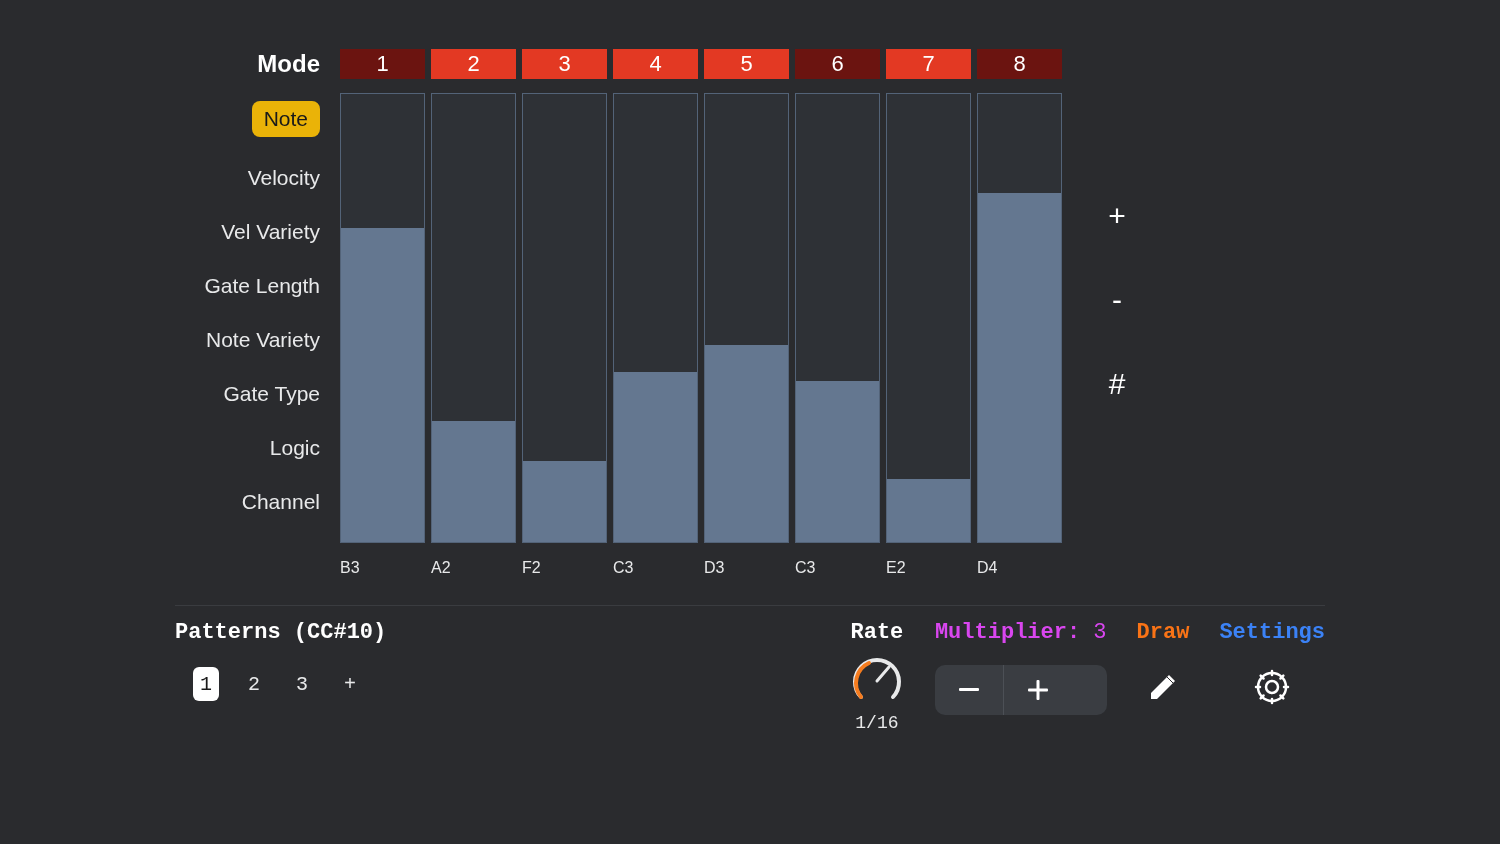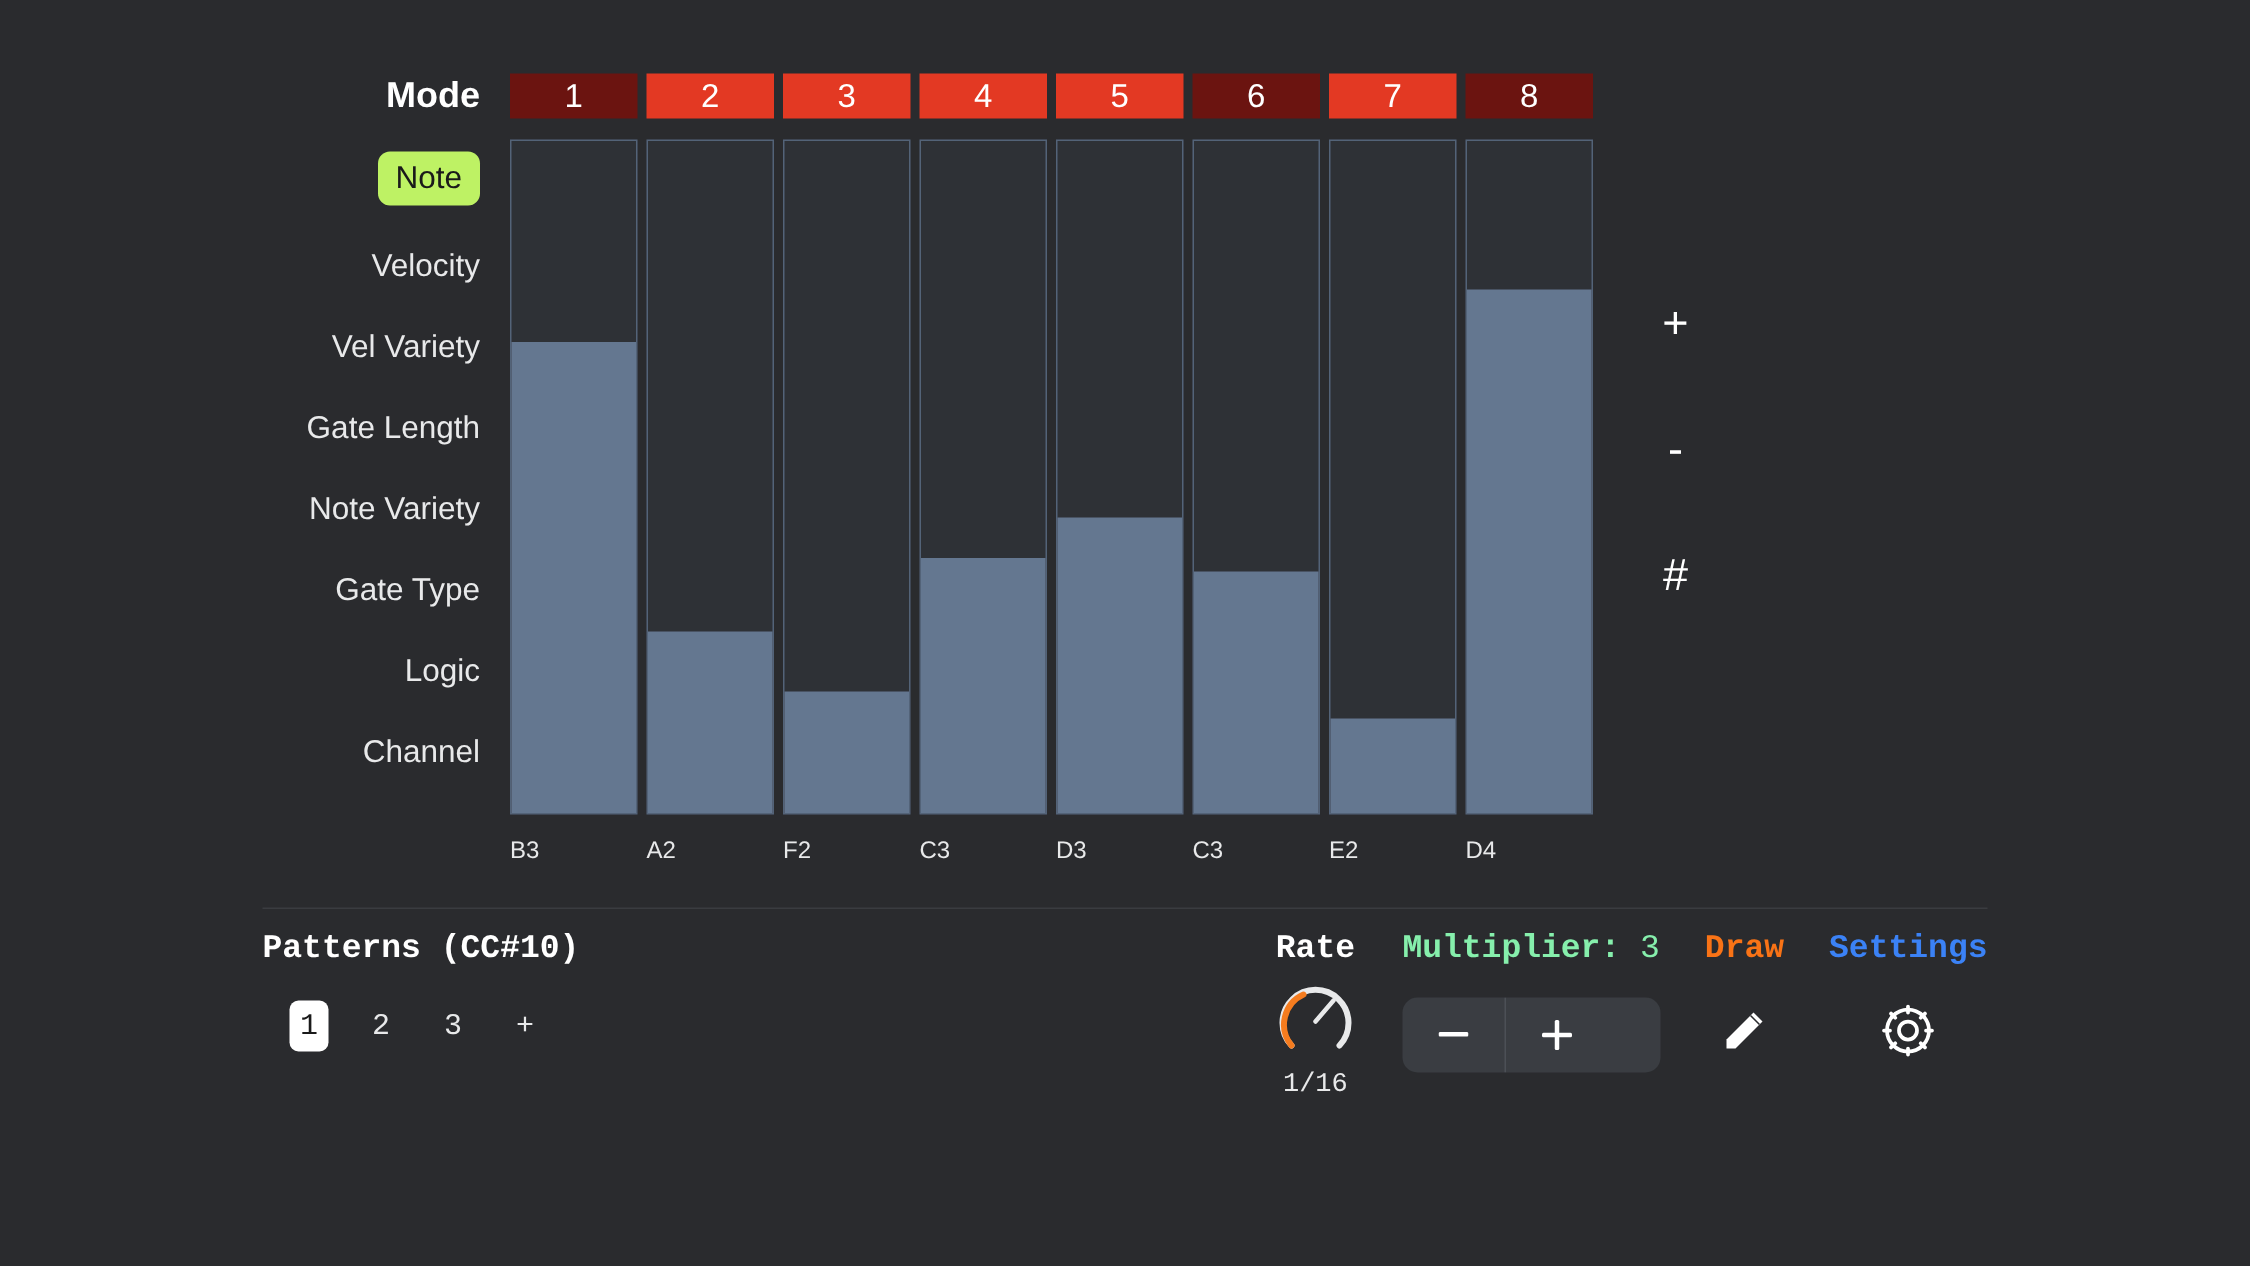--- a/index.html
+++ b/index.html
@@ -41,21 +41,21 @@
     }
     .mode-item {
       font-size: 21px;
       color: #e8e9ea;
       height: 54px;
       display: flex;
       align-items: center;
       cursor: pointer;
     }
     .mode-item.active {
-      background-color: #bef264;
+      background-color: #eab308;
       color: #1a1a1a;
       padding: 6px 12px;
       border-radius: 8px;
       font-weight: 500;
       height: auto;
       margin-bottom: 14px;
       margin-top: 2px;
     }
     .steps-container {
       display: flex;
@@ -195,21 +195,21 @@
       font-size: 18px;
       color: #e8e9ea;
       margin-top: 4px;
     }
     .multiplier-section {
       display: flex;
       flex-direction: column;
     }
     .multiplier-label {
       font-size: 22px;
-      color: #86efac;
+      color: #d946ef;
       margin-bottom: 20px;
     }
     .multiplier-label strong {
       font-weight: 600;
     }
     .multiplier-buttons {
       display: flex;
       background-color: #3a3d42;
       border-radius: 10px;
       overflow: hidden;

